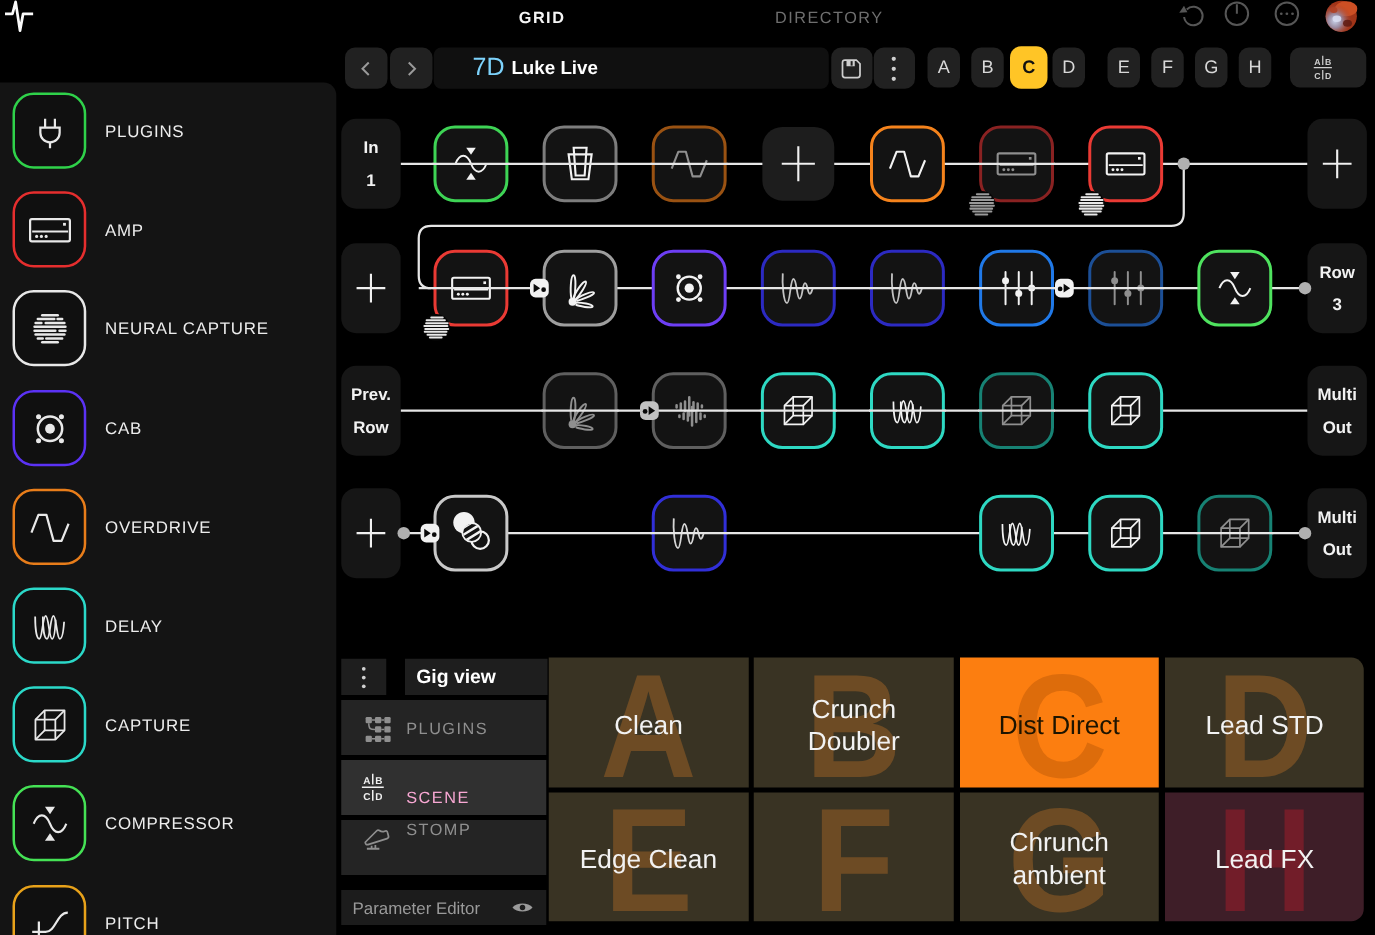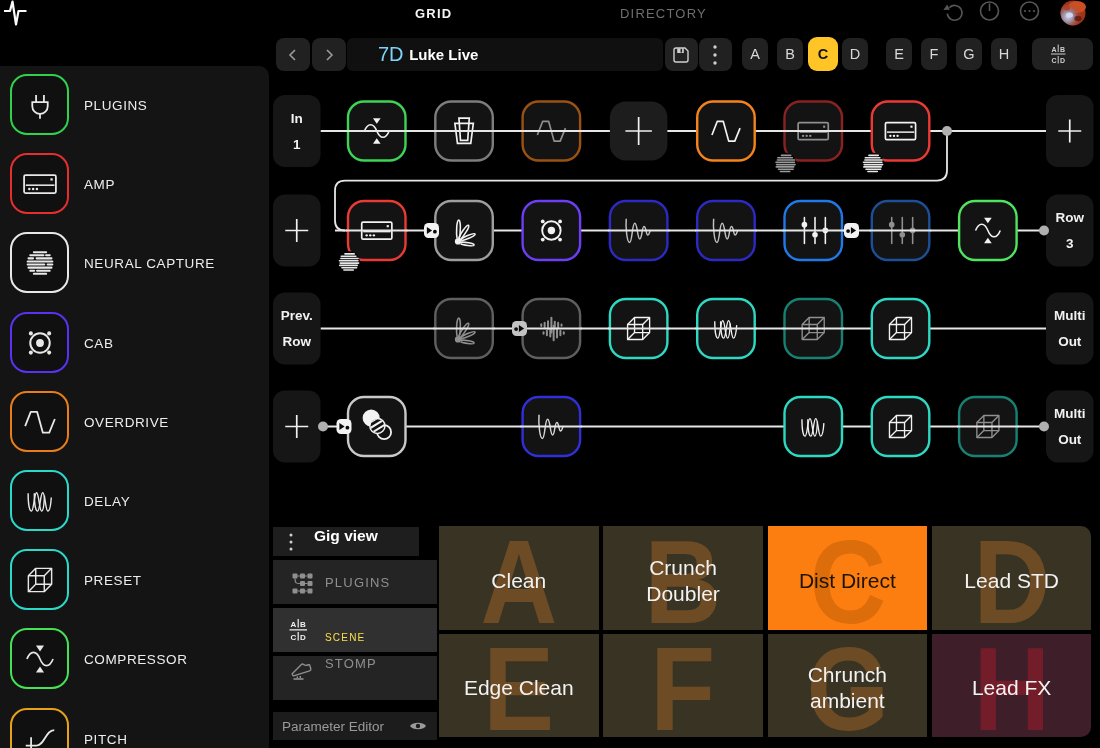--- a/index.html
+++ b/index.html
@@ -134,21 +134,21 @@
 <div class="sb-item" style="top:483px">
   <div class="sb-box" style="border-color:#2bd9c9">
     <svg width="38" height="38" viewBox="0 0 32 32" color="#e8e8e8">
 <g fill="none" stroke="currentColor" stroke-width="1.2" stroke-linejoin="round">
 <rect x="6.2" y="12.4" width="13.4" height="13.4"></rect>
 <rect x="12.4" y="6.2" width="13.4" height="13.4"></rect>
 <path d="M6.2,12.4 L12.4,6.2 M19.6,12.4 L25.8,6.2 M6.2,25.8 L12.4,19.6 M19.6,25.8 L25.8,19.6"></path>
 </g>
 </svg>
   </div>
-  <div class="sb-label">PRESET</div>
+  <div class="sb-label">CAPTURE</div>
 </div>
 <div class="sb-item" style="top:562px">
   <div class="sb-box" style="border-color:#45e255">
     <svg width="38" height="38" viewBox="0 0 32 32" color="#e8e8e8">
 <path d="M12.6,4.6 h6.8 l-3.4,5 z" fill="currentColor" stroke="none"></path>
 <path d="M12.6,27.4 h6.8 l-3.4,-5 z" fill="currentColor" stroke="none"></path>
 <path d="M5,16 C8,8.5 13,8.5 16,16 C19,23.5 24,23.5 27,16" fill="none" stroke="currentColor" stroke-width="1.4"></path>
 </svg>
   </div>
   <div class="sb-label">COMPRESSOR</div>
@@ -563,21 +563,21 @@
 
   </svg>
 
 <div class="abs" style="left:273px;top:527px;width:35.5px;height:29px;background:#1e1e1e;display:flex;align-items:center;justify-content:center;">
 <svg width="4" height="18" viewBox="0 0 4 18">
         <circle cx="2" cy="2" r="1.5" fill="#d0d0d0"></circle>
         <circle cx="2" cy="9" r="1.5" fill="#d0d0d0"></circle>
         <circle cx="2" cy="16" r="1.5" fill="#d0d0d0"></circle>
       </svg>
     </div>
-<div class="abs" style="left:305px;top:527px;width:114px;height:29px;background:#1e1e1e;display:flex;">
+<div class="abs" style="left:324px;top:527px;width:114px;height:29px;background:#1e1e1e;display:flex;align-items:center;">
 <span style="margin-left:9px;color:#fff;font-size:15.5px;font-weight:bold;">Gig view</span>
     </div>
 <div class="abs" style="left:273px;top:560px;width:163.5px;height:44px;background:#242424;display:flex;align-items:center;">
 <div style="width:26px;margin-left:16px;display:flex;justify-content:center;">
         <svg width="24" height="24" viewBox="0 0 24 24">
 <g fill="#8f8f8f">
 <rect x="2.5" y="3.5" width="5" height="5" rx="1"></rect>
             <rect x="10" y="3.5" width="5" height="5" rx="1"></rect>
             <rect x="17.5" y="3.5" width="5" height="5" rx="1"></rect>
 <rect x="10" y="11" width="5" height="5" rx="1"></rect>
@@ -599,21 +599,21 @@
         <svg width="26" height="24" viewBox="0 0 26 24">
 <g fill="#f0f0f0" font-family="Liberation Sans" font-size="8" font-weight="bold">
 <text x="4.5" y="9" text-anchor="middle">A</text>
             <text x="14" y="9" text-anchor="middle">B</text>
 <text x="4.5" y="22" text-anchor="middle">C</text>
             <text x="14" y="22" text-anchor="middle">D</text>
 </g>
 <path d="M9.2,1 V9.5 M9.2,14 V22.5 M0.5,11.8 H18" stroke="#f0f0f0" stroke-width="1.2"></path>
 </svg>
       </div>
-<span style="margin-left:10px;color:#fde047;font-size:10px;letter-spacing:1.2px;margin-top:14px;">SCENE</span>
+<span style="margin-left:10px;color:#f9a8d4;font-size:13px;letter-spacing:1.2px;margin-top:14px;">SCENE</span>
     </div>
 <div class="abs" style="left:273px;top:656px;width:163.5px;height:44px;background:#242424;display:flex;align-items:flex-start;">
 <div style="width:26px;margin-left:16px;display:flex;justify-content:center;">
         <svg width="26" height="24" viewBox="0 0 26 24">
 <g stroke="#8f8f8f" stroke-width="1.4" fill="none" stroke-linejoin="round">
 <path d="M3.2,17.8 L12.4,8.6 Q13.4,7.6 14.5,8.4 Q16.6,10 18.7,9 Q20.6,8.1 21,9.9 L21.8,13 Q22.1,14.4 20.6,14.9 L5.4,19.7 Q3.4,20.2 3.2,17.8 Z"></path>
 <path d="M8.3,20.6 V22.3 M11.3,20 V22.3"></path>
 <path d="M4.5,23 H14.5" stroke-width="1.6"></path>
 </g>
         </svg>

